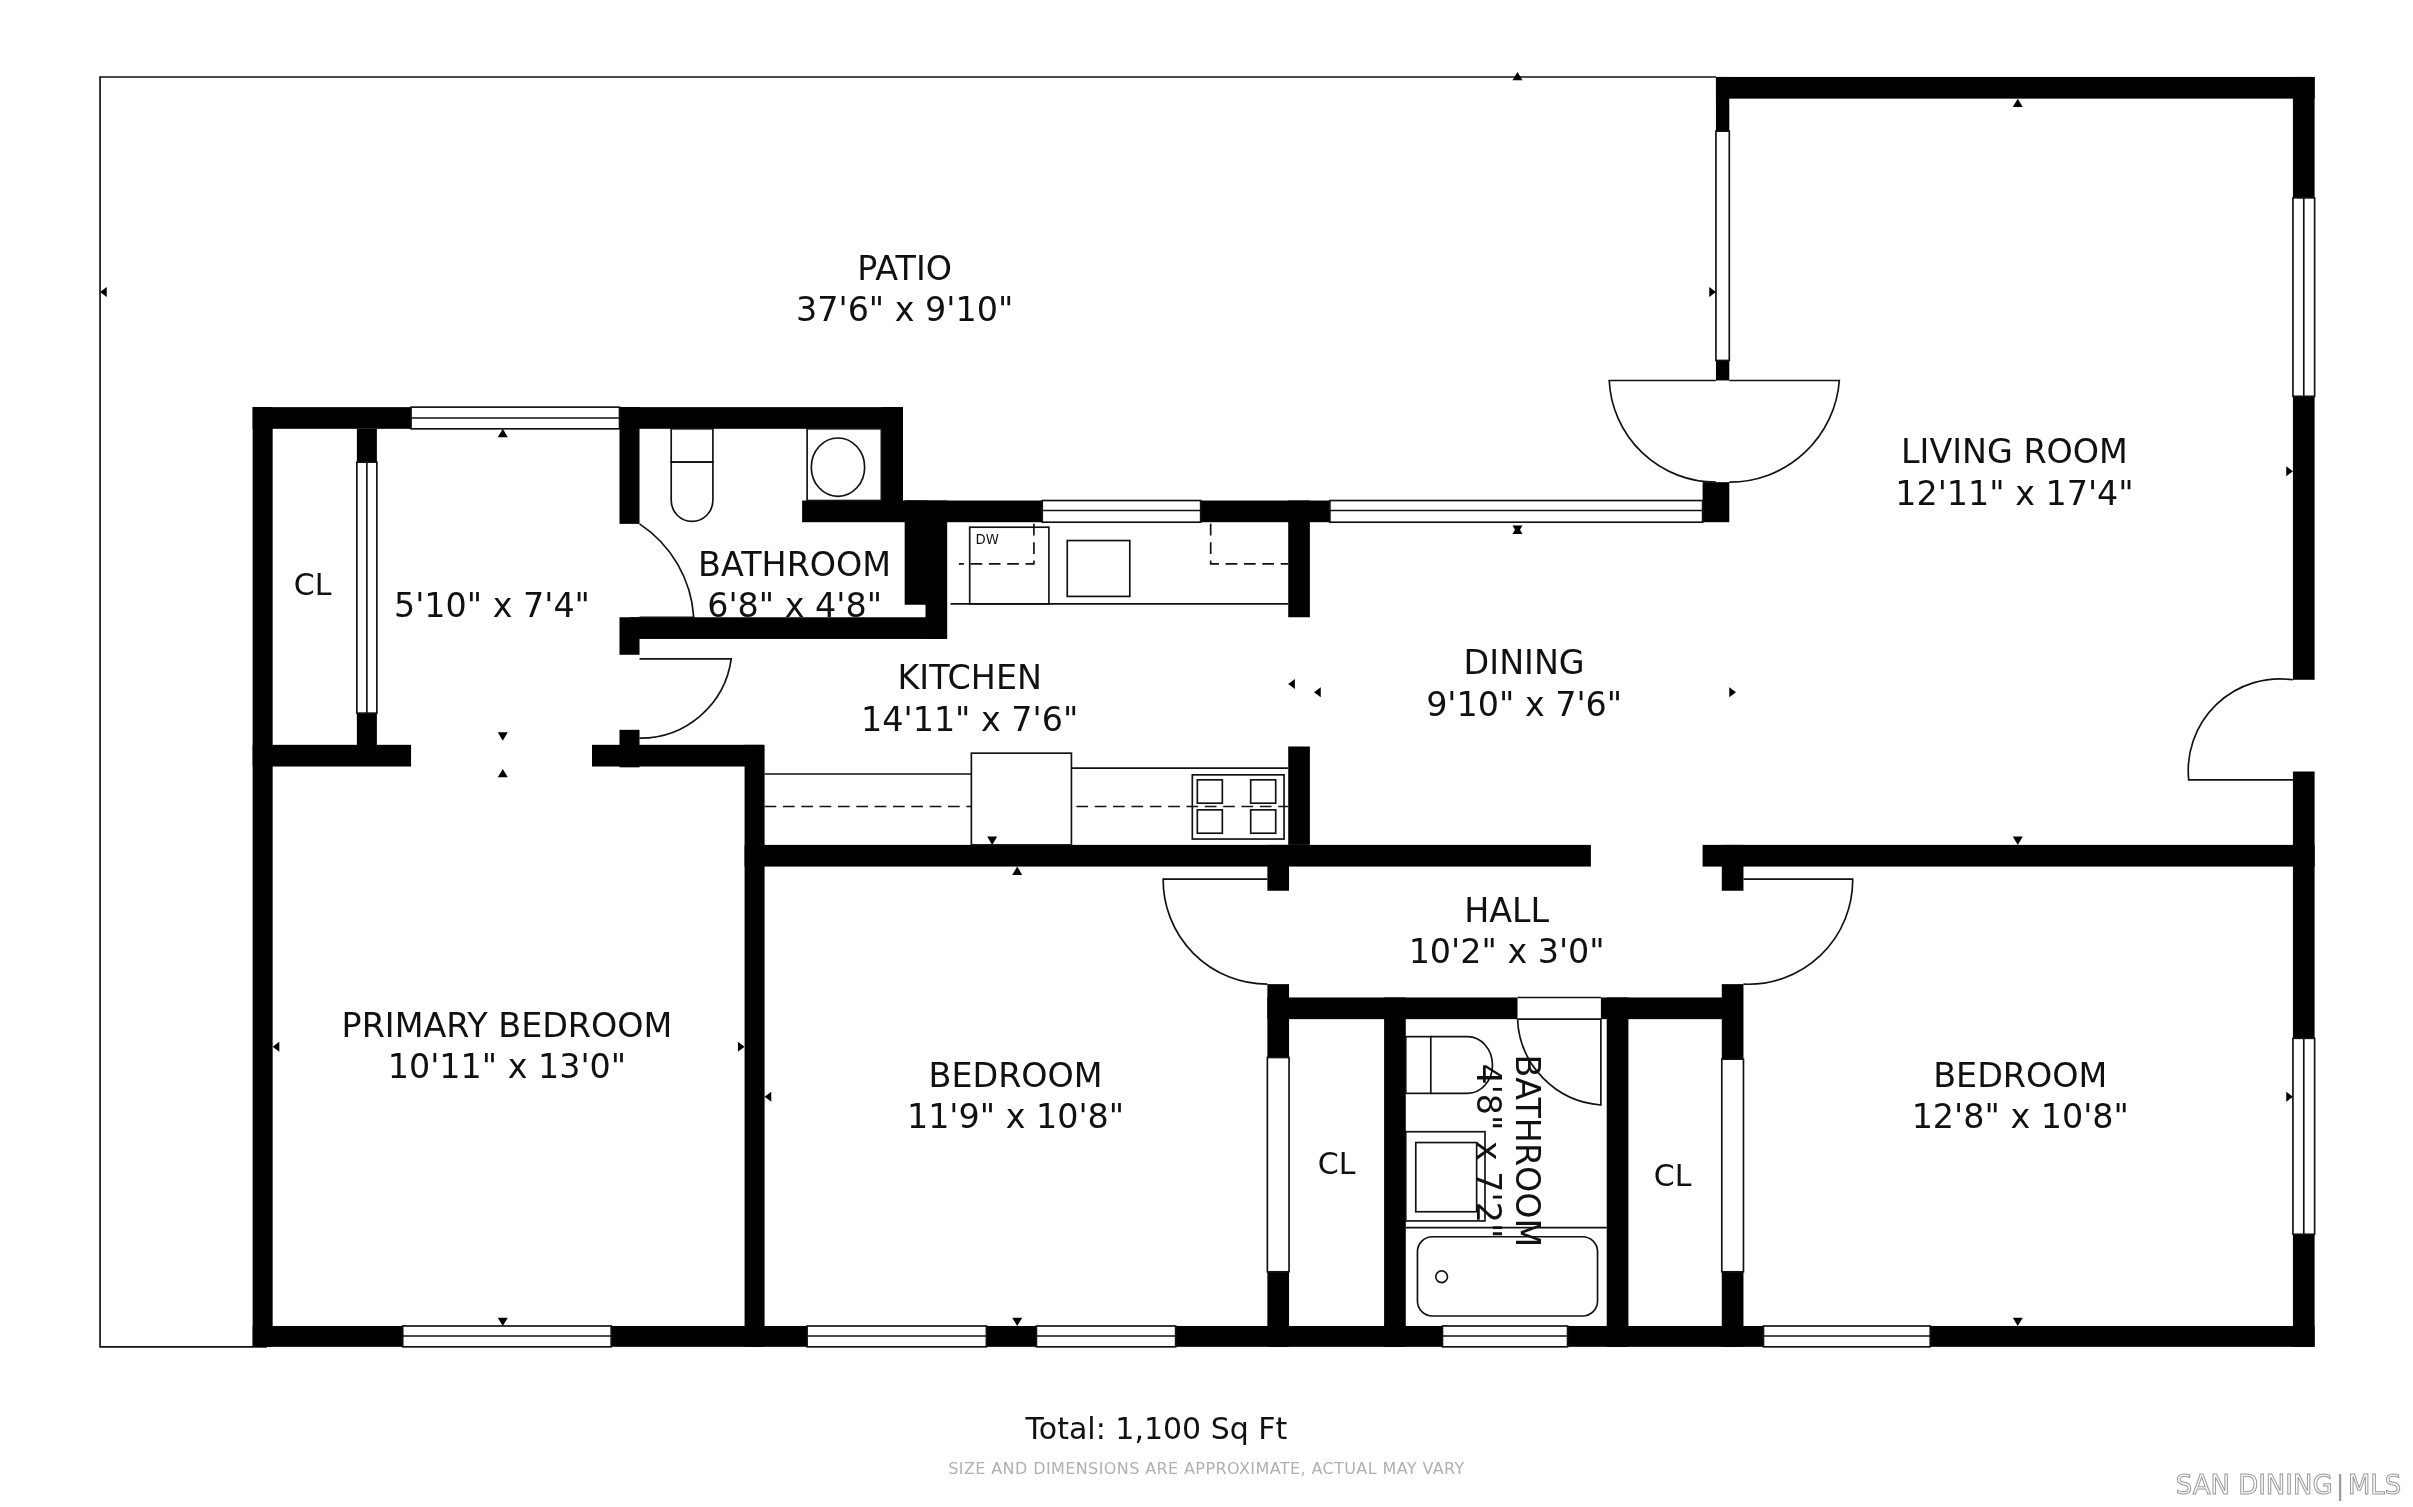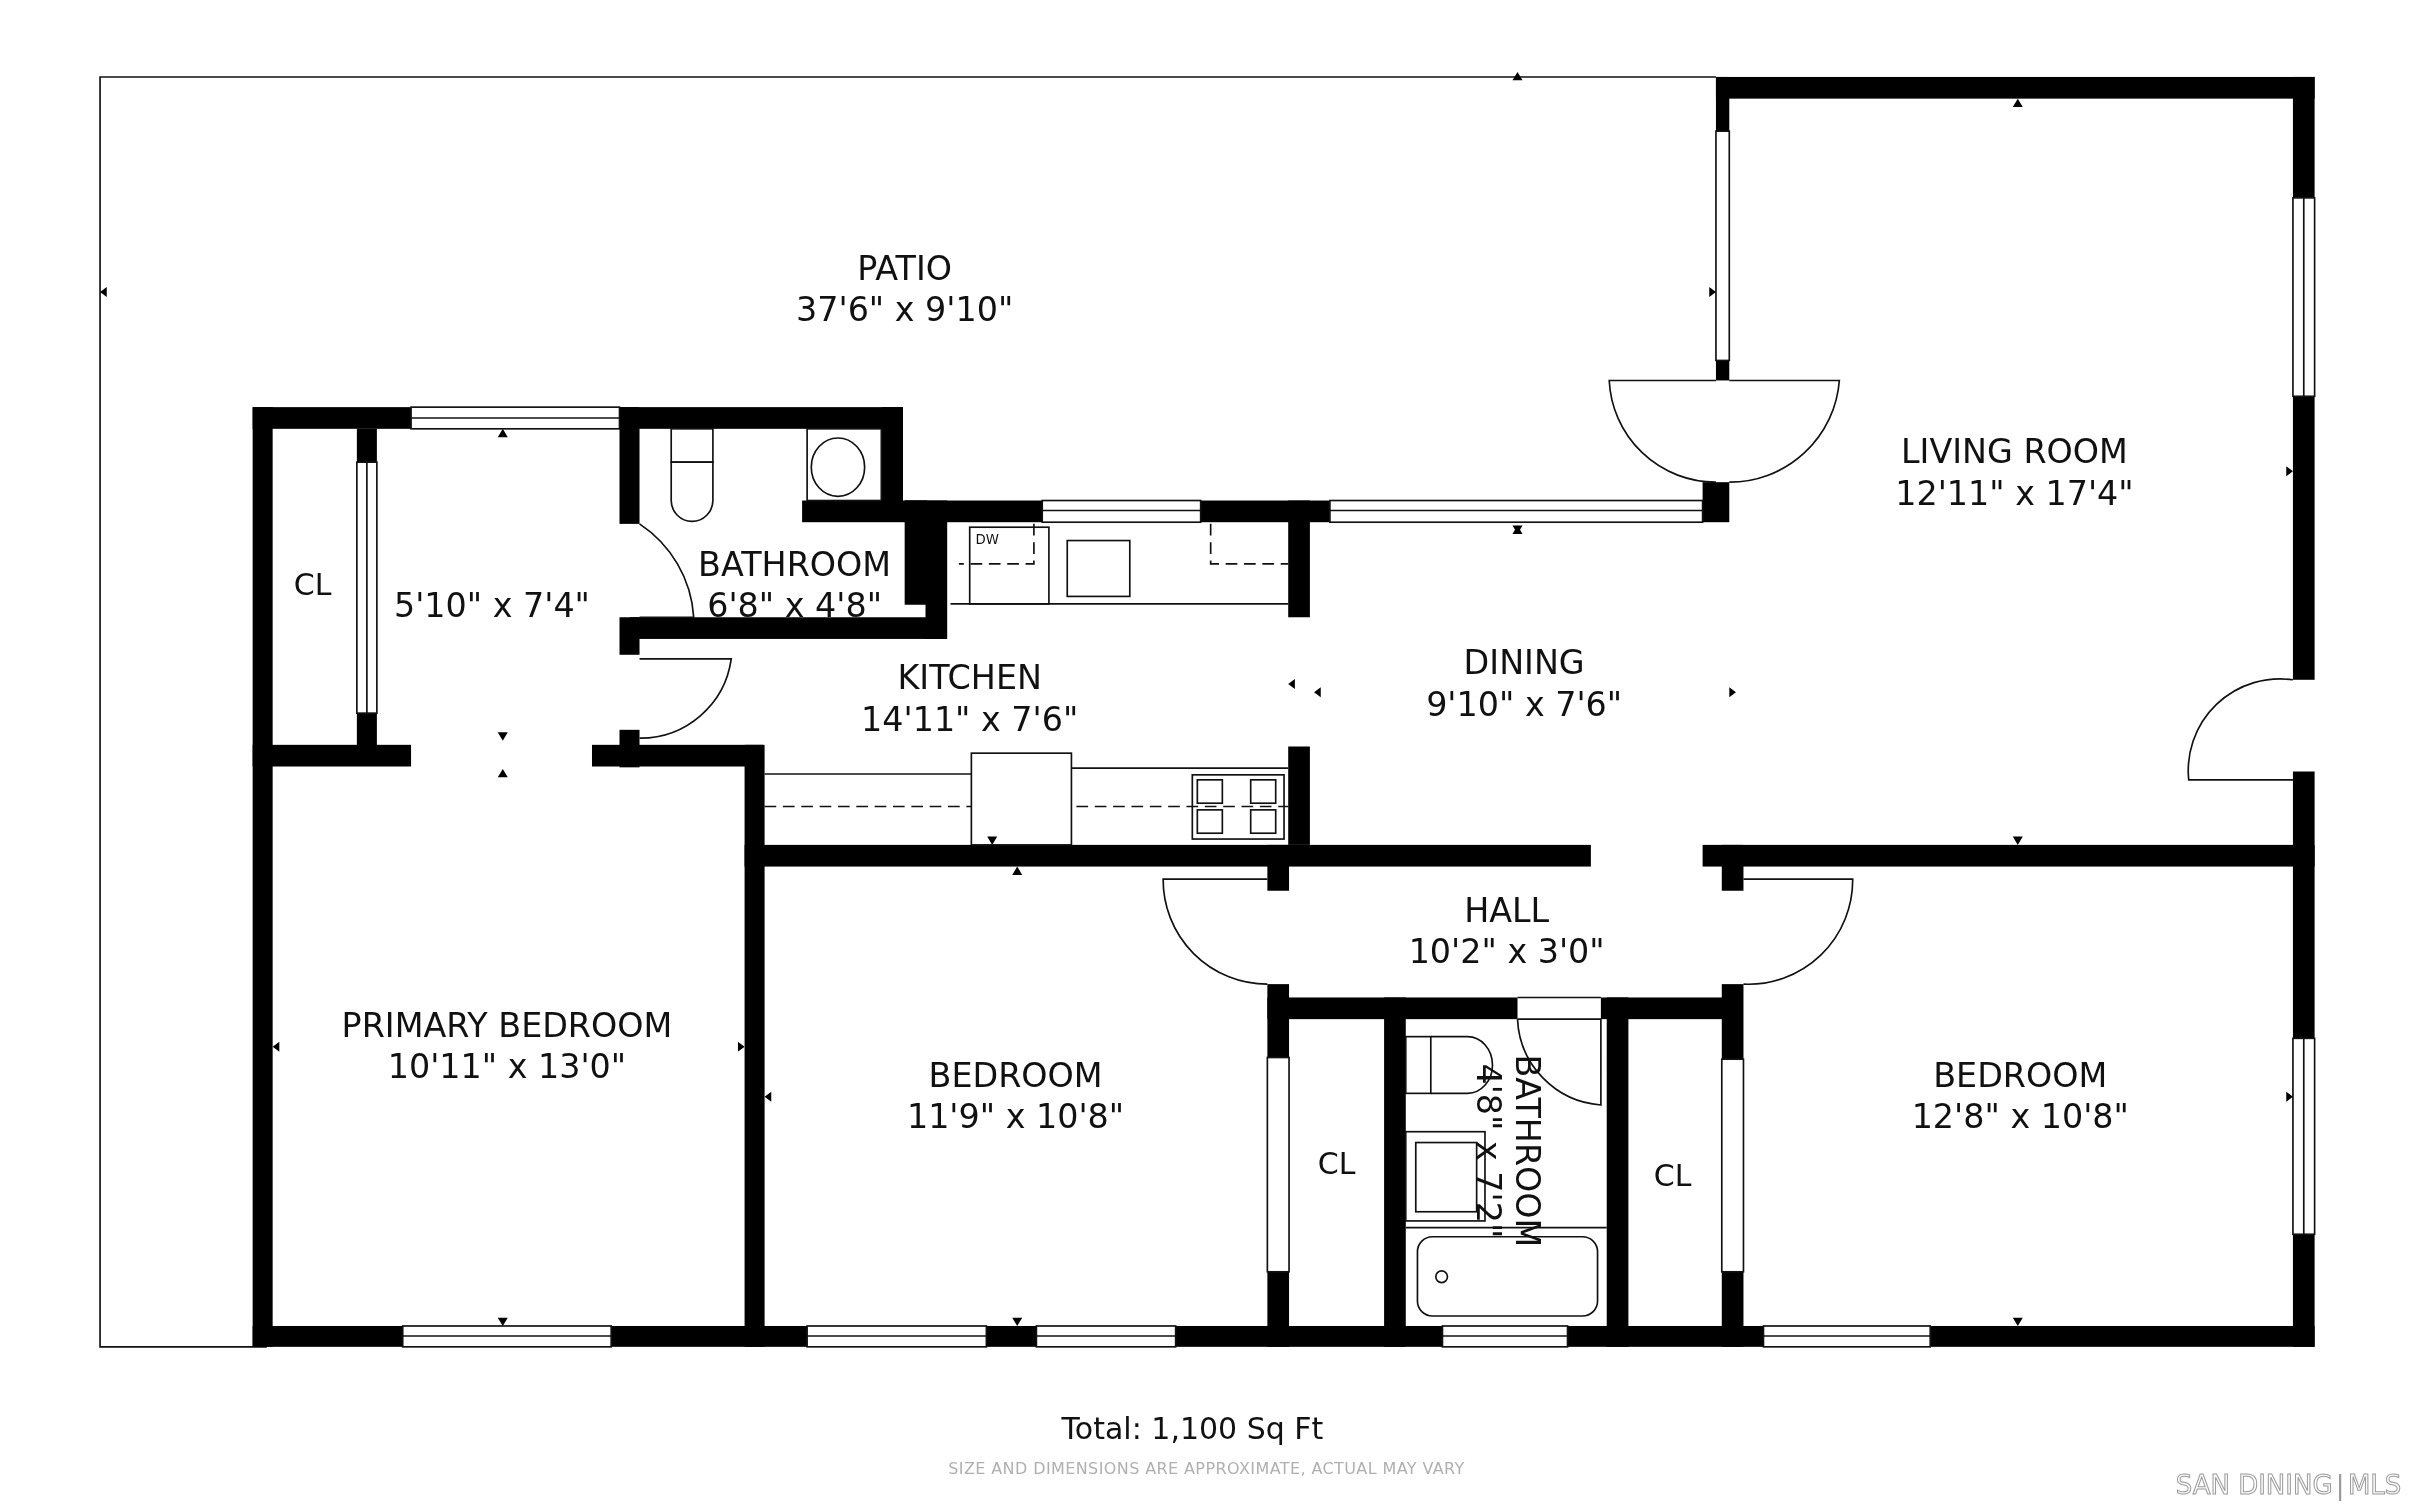--- a/index.html
+++ b/index.html
@@ -1,20 +1,20 @@
 <!DOCTYPE html>
 <html style="font-size:13.3px"><head>
 <meta charset="utf-8">
 <style>
   html, body { margin:0; padding:0; background:#ffffff; }
   body { width:2413px; height:1508px; position:relative; overflow:hidden; font-family:"DejaVu Sans", sans-serif; }
   svg { position:absolute; left:0; top:0; }
   .lbl { font-family:"DejaVu Sans", sans-serif; fill:#111; }
   .dim { font-family:"DejaVu Sans", sans-serif; fill:#111; }
-  .footer-total { position:absolute; left:0; width:2313px; top:1411px; text-align:center; font-family:"DejaVu Sans", sans-serif; font-size:30px; color:#111;padding-left:36px; }
+  .footer-total { position:absolute; left:0; width:2313px; top:1411px; text-align:center; font-family:"DejaVu Sans", sans-serif; font-size:30px; color:#111; }
   .footer-note { position:absolute; left:0; width:2413px; top:1459px; text-align:center; font-family:"DejaVu Sans", sans-serif; font-size:16px; color:#b0b0b0; letter-spacing:0.4px; }
   .logo { position:absolute; right:11.7px; bottom:8.3px; font-family:"DejaVu Sans", sans-serif; font-size:26px; color:#fff; -webkit-text-stroke:1px #9a9a9a; letter-spacing:0px; }
   .logo .sep { color:#9a9a9a; -webkit-text-stroke:0; margin:0 3.3px; }
 </style>
 </head>
 <body>
 
 <svg width="2413" height="1508" viewBox="0 0 2894 1808">
 
   <g fill="none" stroke="#111" stroke-width="2">

